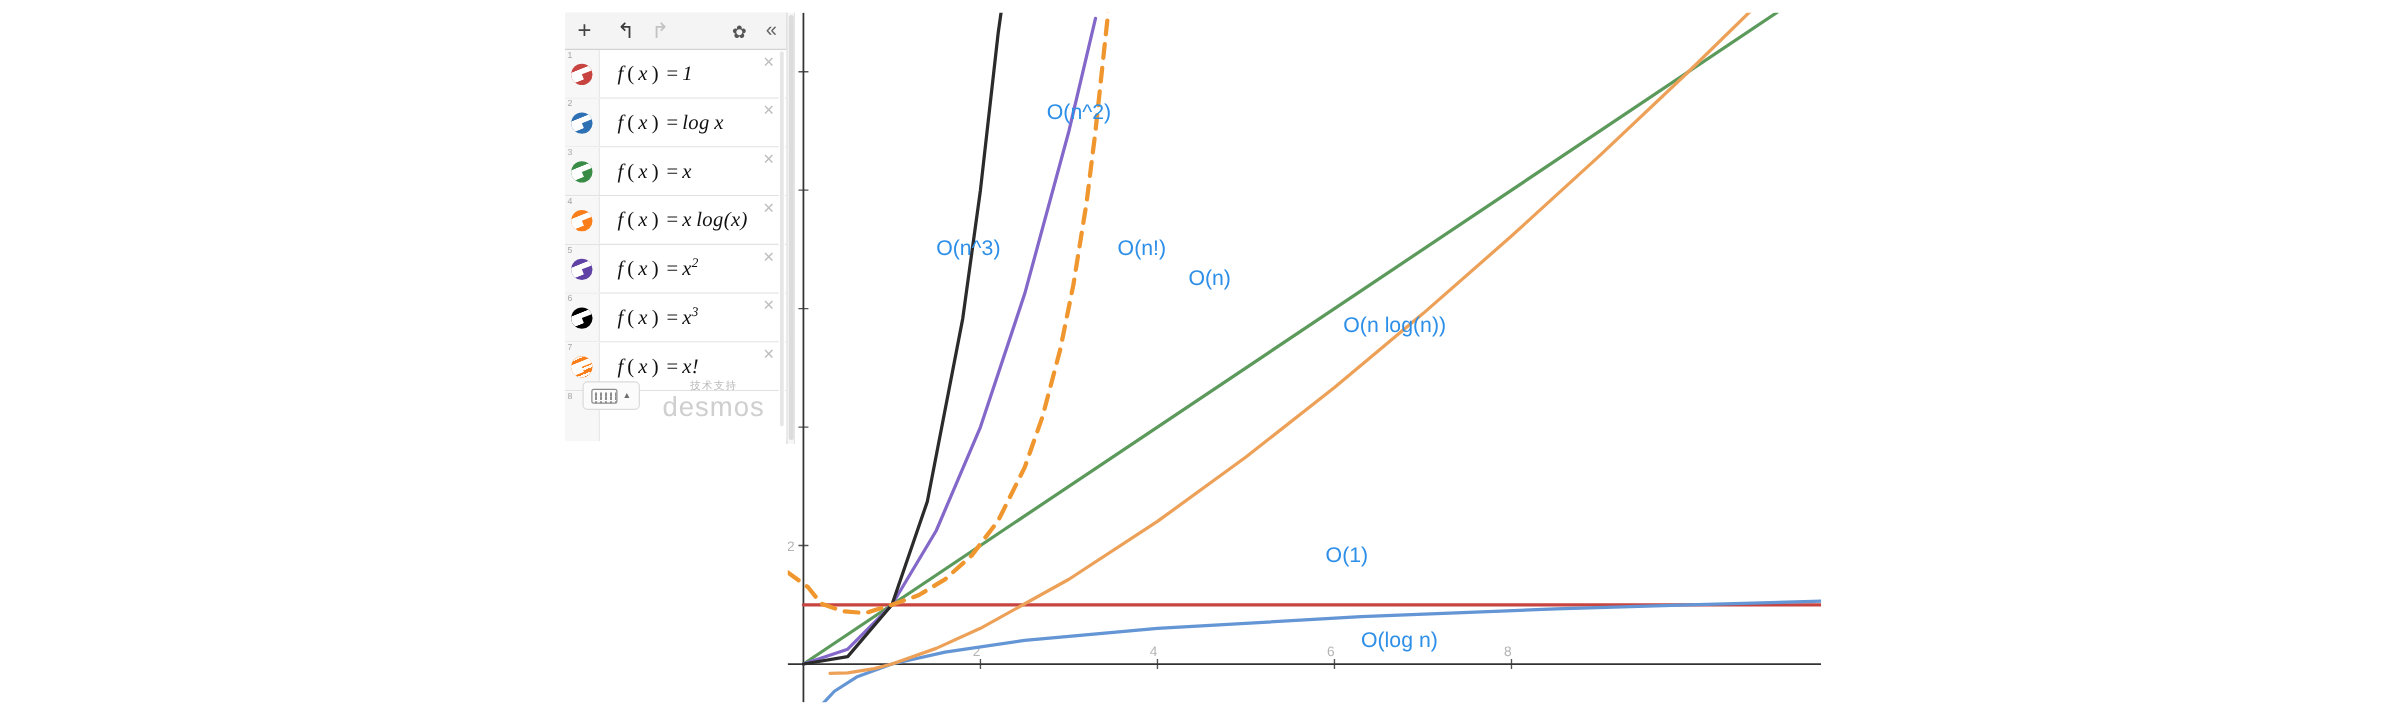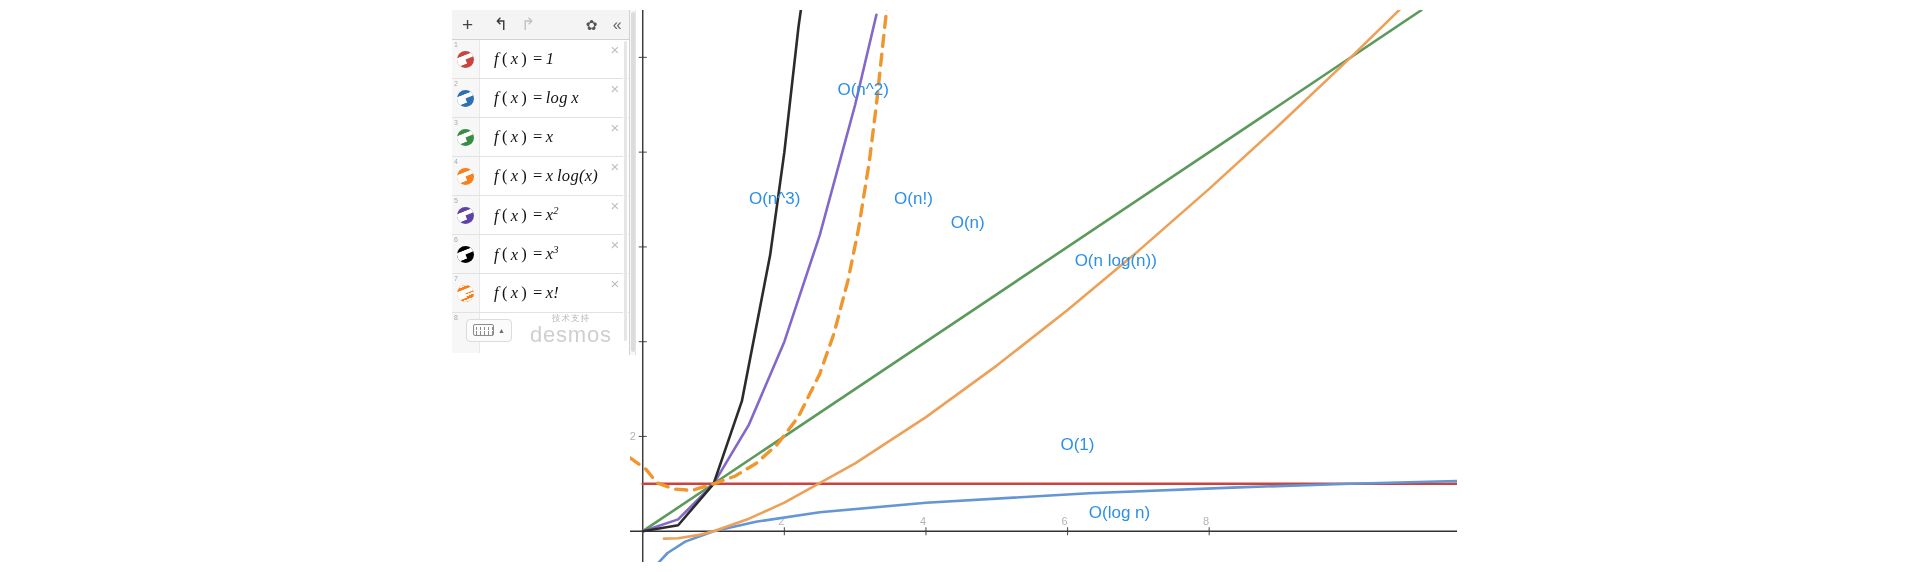--- a/index.html
+++ b/index.html
@@ -116,21 +116,21 @@
     position: absolute; left: 1px; top: 0;
     width: 3px; height: 300px;
     background: #e6e6e6; border-radius: 2px;
     display: block;
   }
 
   
   #kb-bar {
     position: absolute; left: 0; bottom: 0;
     width: 178px; height: 50px;
-    display: flex; align-items: center;
+    display: flex; align-items: flex-start;
     background: transparent;
   }
   #kb-btn {
     margin-left: 14px;
     width: 46px; height: 23px;
     border: 1px solid #dcdcdc; border-radius: 4px;
     background: #fbfbfb;
     display: flex; align-items: center; justify-content: center;
     gap: 4px; cursor: pointer;
   }

